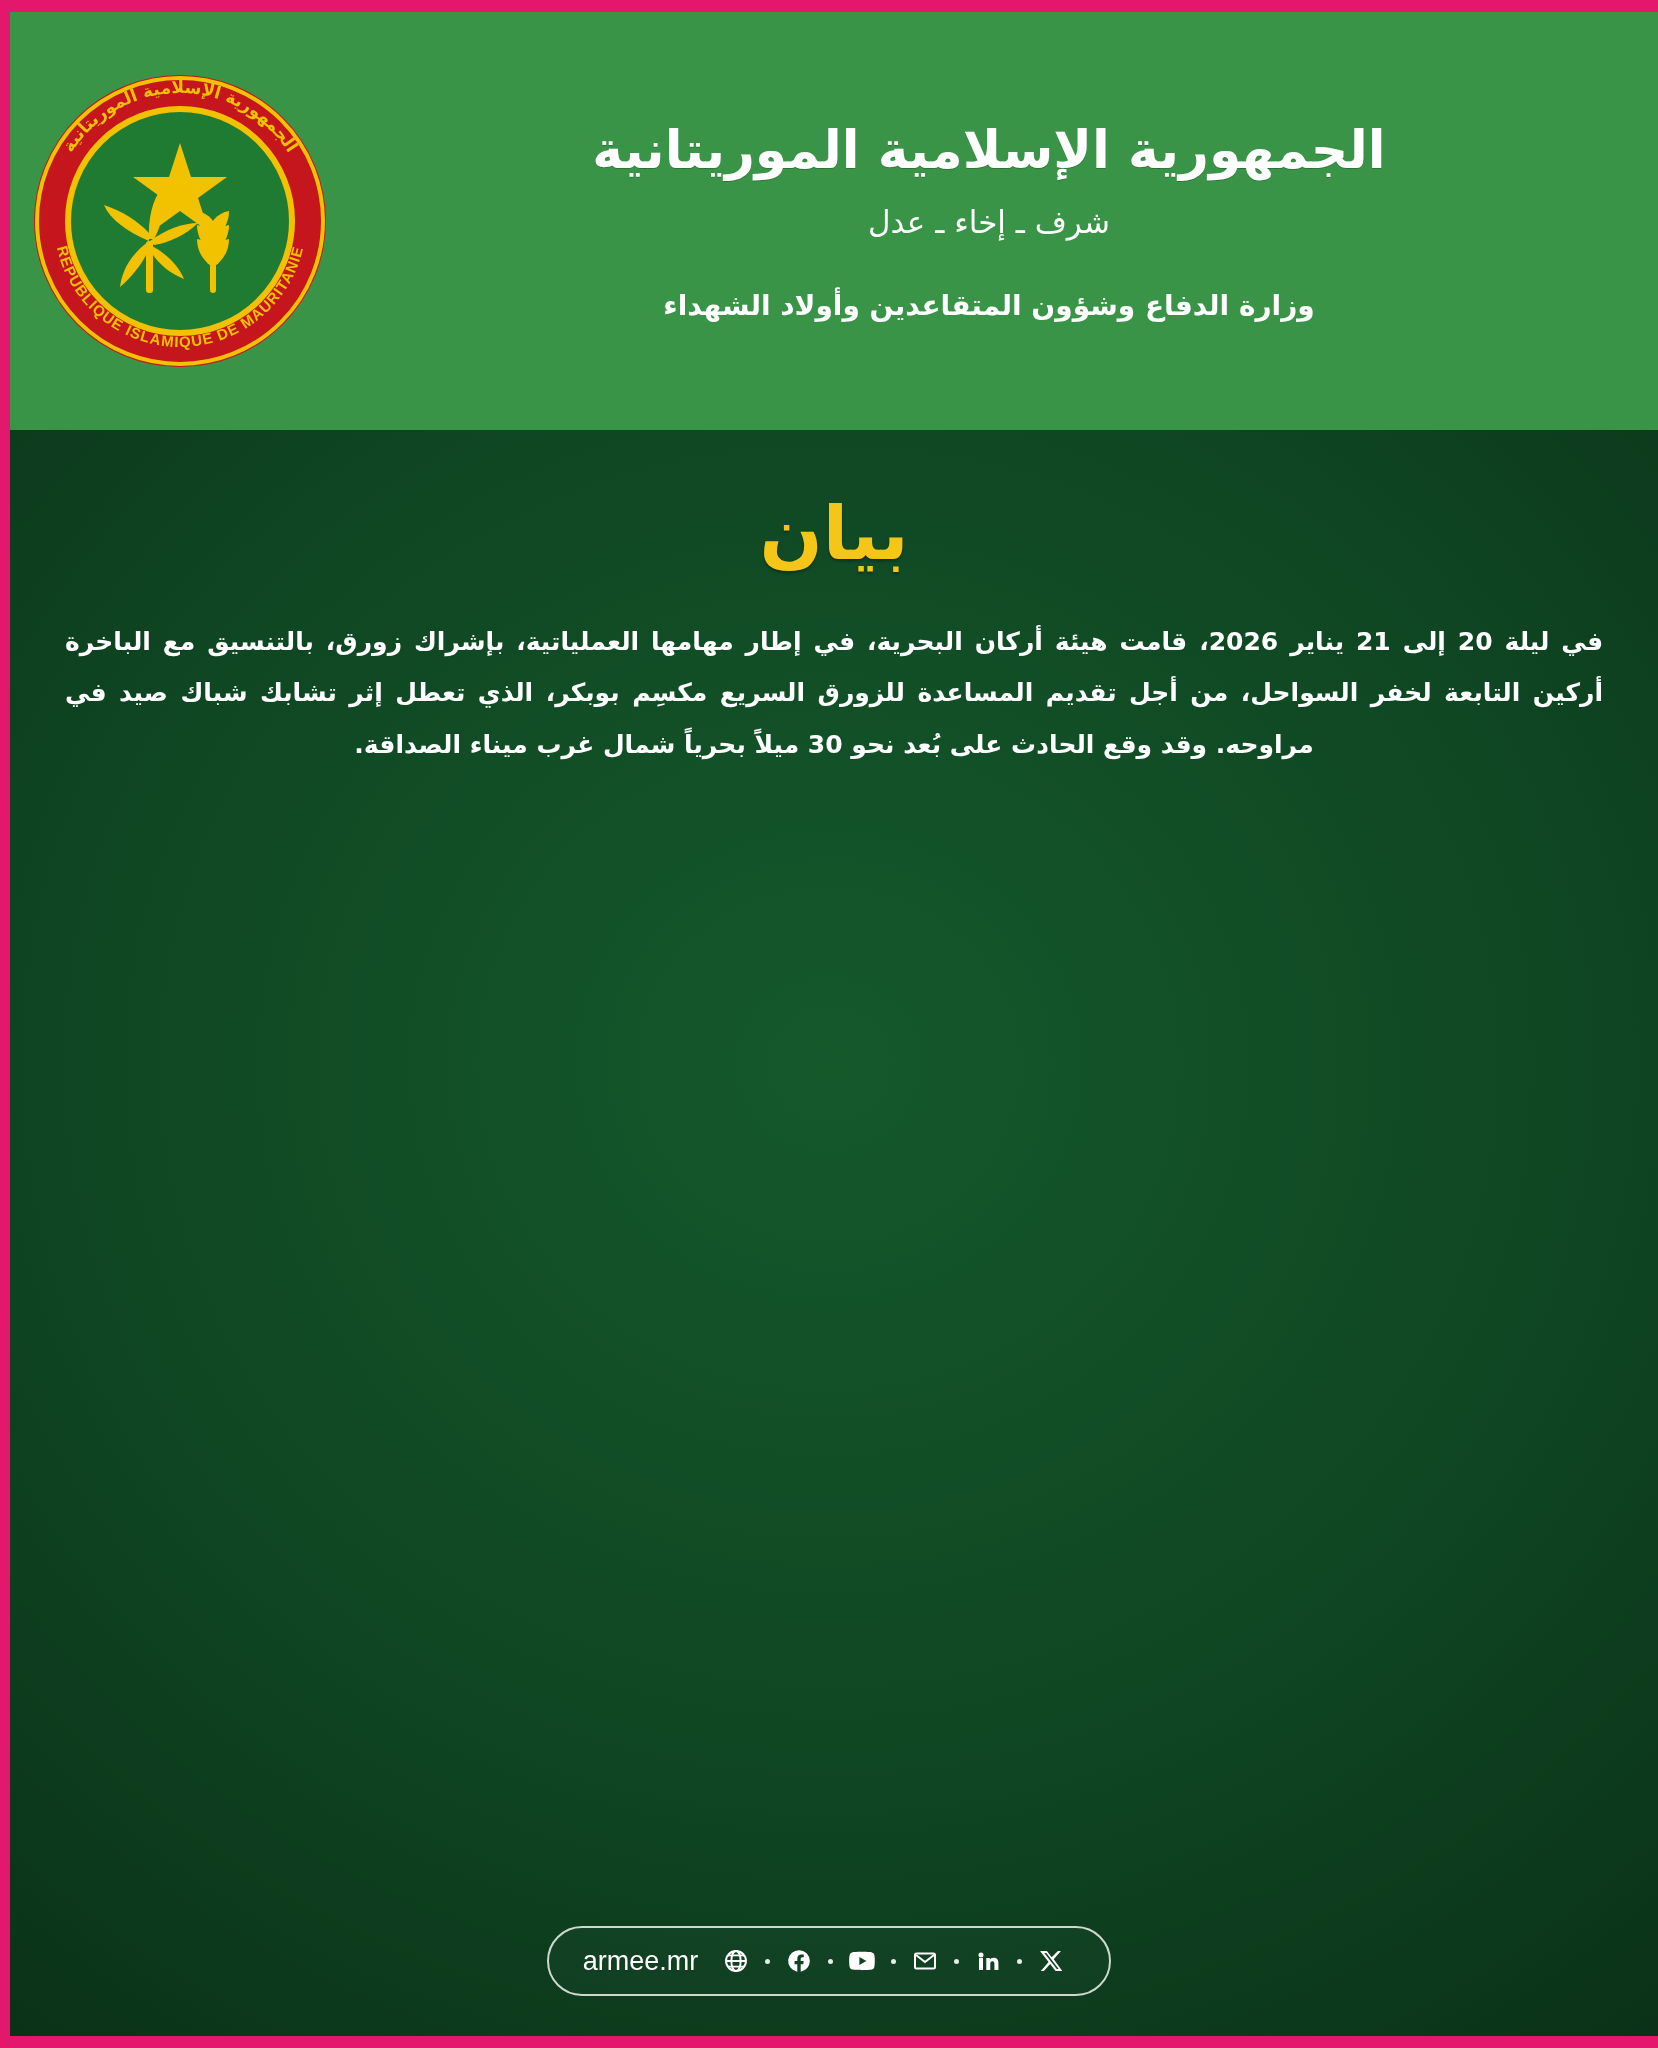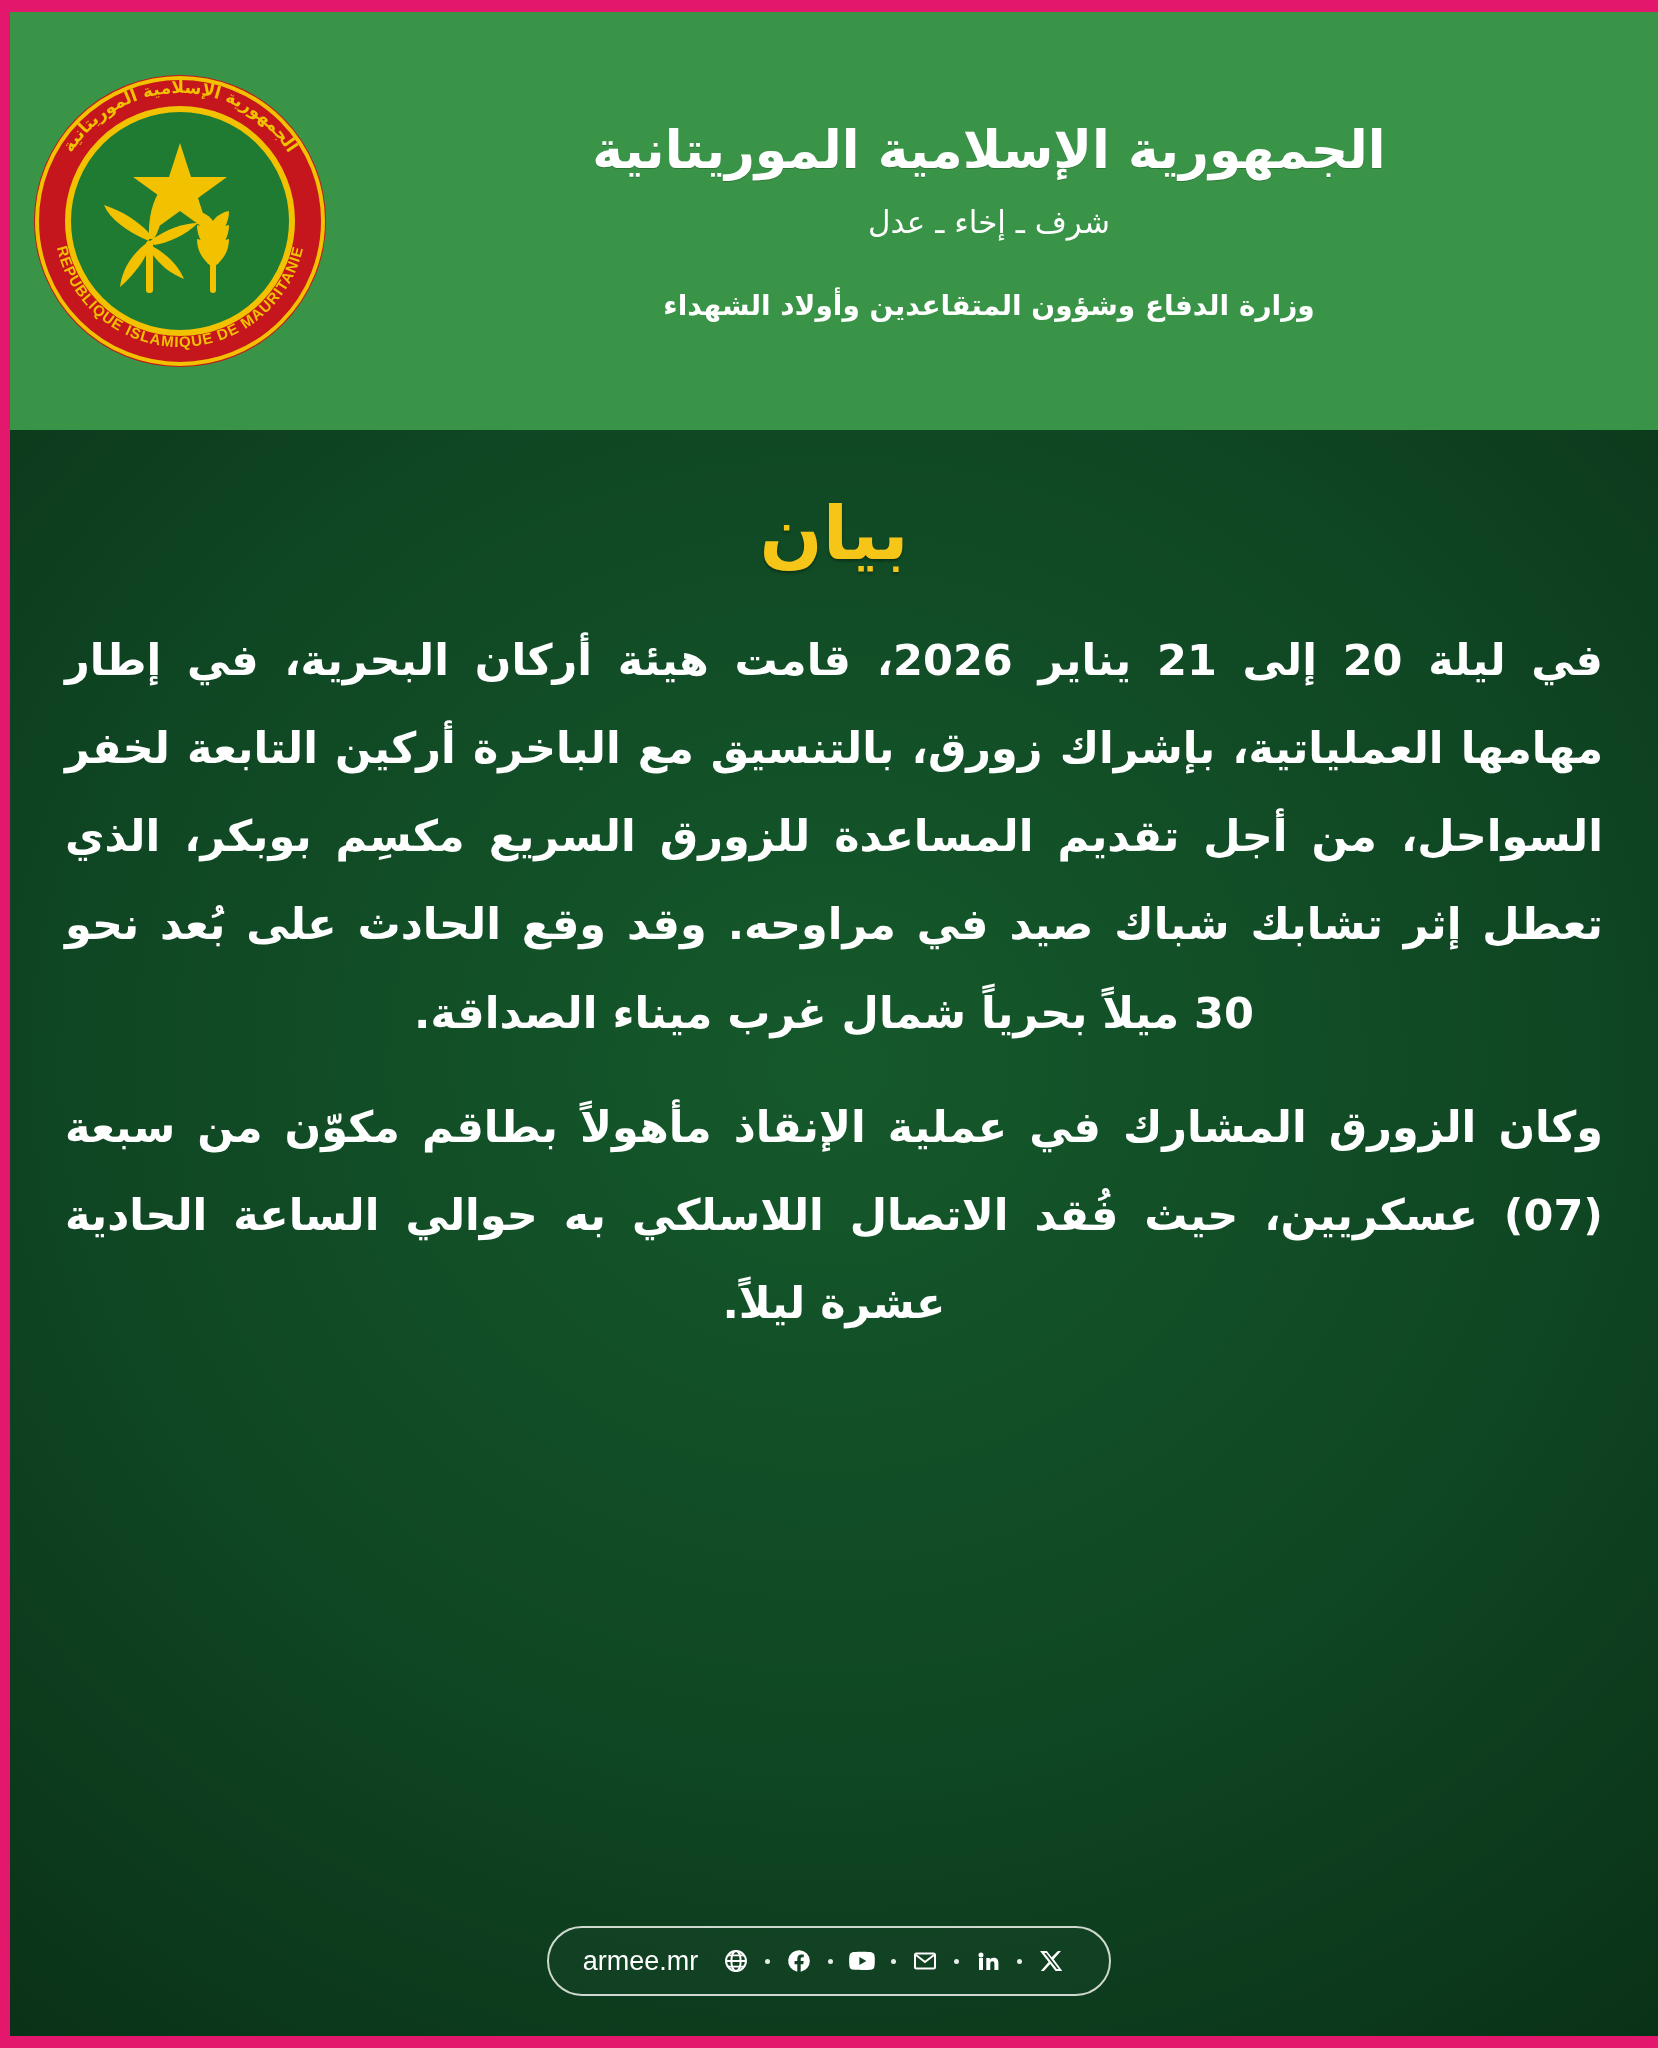--- a/index.html
+++ b/index.html
@@ -105,21 +105,21 @@
     color: #f5c518;
     font-size: 74px;
     font-weight: bold;
     letter-spacing: 4px;
     margin-top: 18px;
     margin-bottom: 40px;
     text-shadow: 0 2px 3px rgba(0,0,0,.35);
   }
   .para {
     color: #ffffff;
-    font-size: 43px;
+    font-size: 25px;
     line-height: 2.05;
     text-align: justify;
     text-align-last: center;
     font-weight: bold;
     margin-bottom: 26px;
     letter-spacing: 0px;
   }
   .para:last-of-type { margin-bottom: 0; }
 
   
@@ -226,21 +226,20 @@
       <div class="h-title">الجمهورية الإسلامية الموريتانية</div>
       <div class="h-motto">شرف ـ إخاء ـ عدل</div>
       <div class="h-ministry">وزارة الدفاع وشؤون المتقاعدين وأولاد الشهداء</div>
     </div>
   </div>
 
   <div class="body-area">
     <div class="doc-title">بيان</div>
 
     <p class="para">في ليلة 20 إلى 21 يناير 2026، قامت هيئة أركان البحرية، في إطار مهامها العملياتية، بإشراك زورق، بالتنسيق مع الباخرة أركين التابعة لخفر السواحل، من أجل تقديم المساعدة للزورق السريع مكسِم بوبكر، الذي تعطل إثر تشابك شباك صيد في مراوحه. وقد وقع الحادث على بُعد نحو 30 ميلاً بحرياً شمال غرب ميناء الصداقة.</p>
-    <p class="para">وكان الزورق المشارك في عملية الإنقاذ مأهولاً بطاقم مكوّن من سبعة (07) عسكريين، حيث فُقد الاتصال اللاسلكي به حوالي الساعة الحادية عشرة ليلاً.</p>
   </div>
 
   <div class="footer">
     <div class="pill">
 
       <span class="ic">
         <svg viewBox="0 0 24 24" width="24" height="24" fill="#ffffff">
             <path d="M18.9 2H22l-7.3 8.3L23.3 22h-6.8l-5.3-6.9L4.9 22H1.8l7.8-8.9L1 2h6.9l4.8 6.3L18.9 2zm-1.1 18h1.9L7.3 3.9H5.3L17.8 20z"></path>
           </svg>
       </span>

